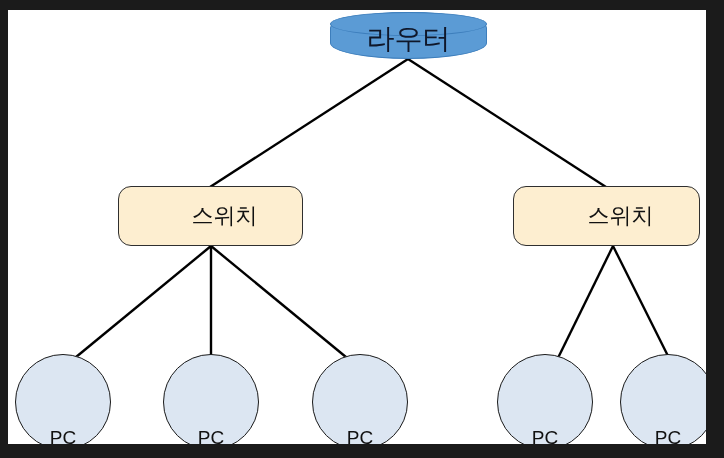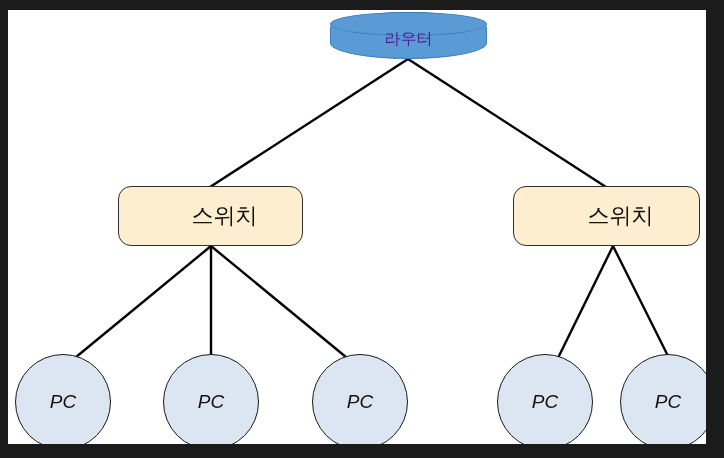--- a/index.html
+++ b/index.html
@@ -62,22 +62,22 @@
     height: 22px;
     box-sizing: content-box;
     border: 1px solid #3d7ebc;
     border-radius: 50%;
     background: #5b9bd5;
     pointer-events: none;
   }
   .cylinder-label {
     position: relative;
     z-index: 2;
-    color: #4c1d95;
-    font-size: 16px;
+    color: #0f172a;
+    font-size: 28px;
     line-height: 1;
     margin-top: 6px;
   }
 
   
   .rounded-box {
     background: #fdeed0;
     border: 1.6px solid #2f2f2f;
     border-radius: 13px;
     display: flex;
@@ -87,25 +87,24 @@
     font-size: 22px;
     padding-left: 28px;
   }
 
   
   .circle {
     background: #dce6f2;
     border: 1.4px solid #1a1a1a;
     border-radius: 50%;
     display: flex;
-    align-items: center;
+    align-items: flex-end;
     justify-content: center;
     color: #111111;
     font-size: 19px;
-    font-style: italic;
   }
 </style>
 </head>
 <body>
 
 <div id="frame">
   <div id="canvas">
 
     <svg id="edges" viewBox="0 0 698 434" preserveAspectRatio="none">
         <line x1="400" y1="49" x2="202" y2="177" stroke="#000000" stroke-width="2.4" stroke-linecap="butt"></line>

